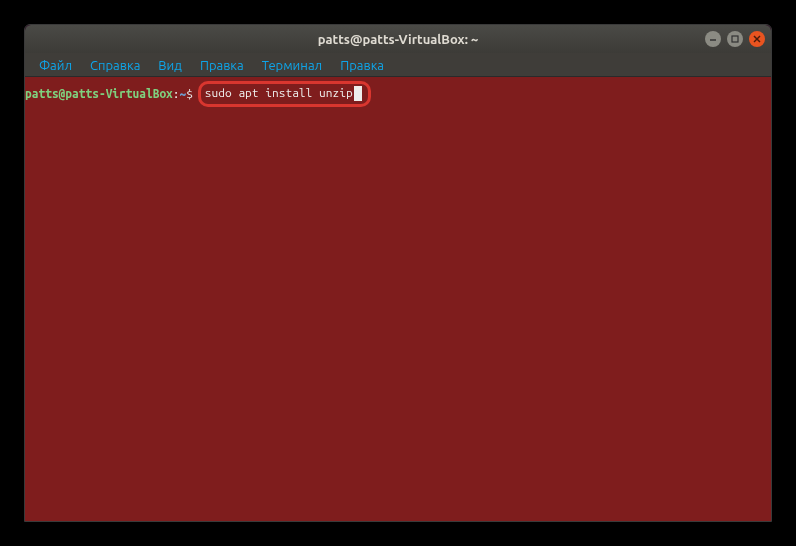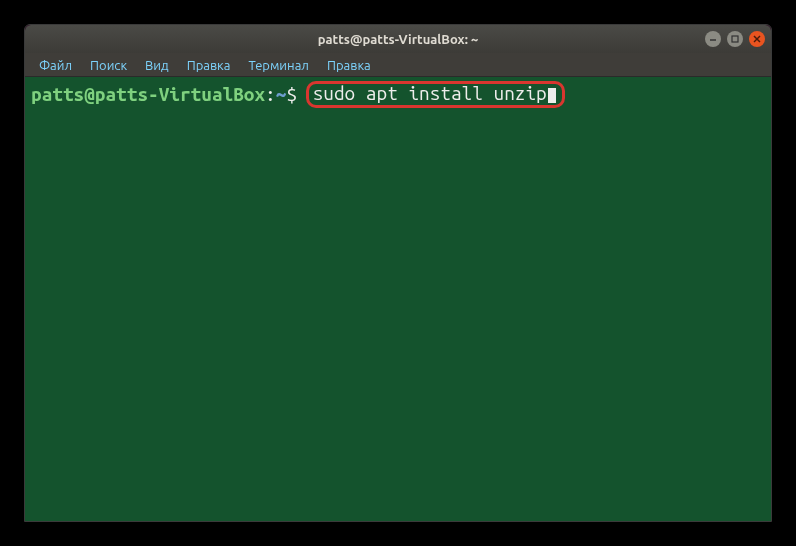--- a/index.html
+++ b/index.html
@@ -62,32 +62,32 @@
     .menubar {
       height: 24px;
       background: #3f3d39;
       display: flex;
       align-items: center;
       padding-left: 6px;
       gap: 2px;
       border-bottom: 1px solid #2a2a2a;
     }
     .menu-item {
-      color: #7dd3fc;
+      color: #0ea5e9;
       font-size: 13px;
       padding: 2px 8px;
       cursor: pointer;
     }
     .terminal-body {
-      padding: 4px 6px;
+      padding: 4px 0;
       font-family: "Ubuntu Mono", "DejaVu Sans Mono", monospace;
-      font-size: 19px;
+      font-size: 12px;
       line-height: 18px;
       color: #eeeeec;
-      background: #14532d;
+      background: #7f1d1d;
       height: calc(100% - 52px);
     }
     .prompt-line {
       display: flex;
       align-items: center;
       white-space: pre;
     }
     .prompt-userhost { color: #7fd17f; font-weight: bold; }
     .prompt-colon { color: #eeeeec; }
     .prompt-path { color: #6f9ecf; font-weight: bold; }
@@ -130,21 +130,21 @@
         <svg width="8" height="8" viewBox="0 0 8 8">
             <line x1="1" y1="1" x2="7" y2="7" stroke="#4a1a0a" stroke-width="1.5"></line>
             <line x1="7" y1="1" x2="1" y2="7" stroke="#4a1a0a" stroke-width="1.5"></line>
           </svg>
       </div>
     </div>
   </div>
 
   <div class="menubar">
     <span class="menu-item">Файл</span>
-    <span class="menu-item">Поиск</span>
+    <span class="menu-item">Справка</span>
     <span class="menu-item">Вид</span>
     <span class="menu-item">Правка</span>
     <span class="menu-item">Терминал</span>
     <span class="menu-item">Правка</span>
   </div>
 
   <div class="terminal-body">
     <div class="prompt-line">
       <span class="prompt-userhost">patts@patts-VirtualBox</span><span class="prompt-colon">:</span><span class="prompt-path">~</span><span class="prompt-dollar">$</span><span> </span><span class="highlight-box"><span class="cmd-text">sudo apt install unzip</span><span class="cursor-block"></span></span>
     </div>

